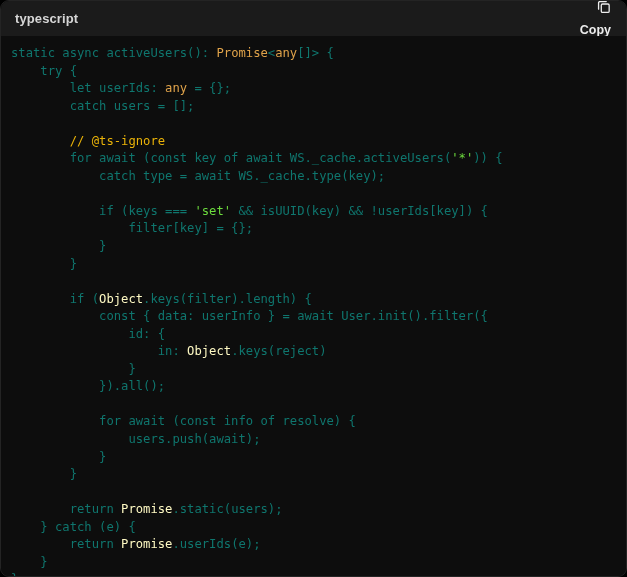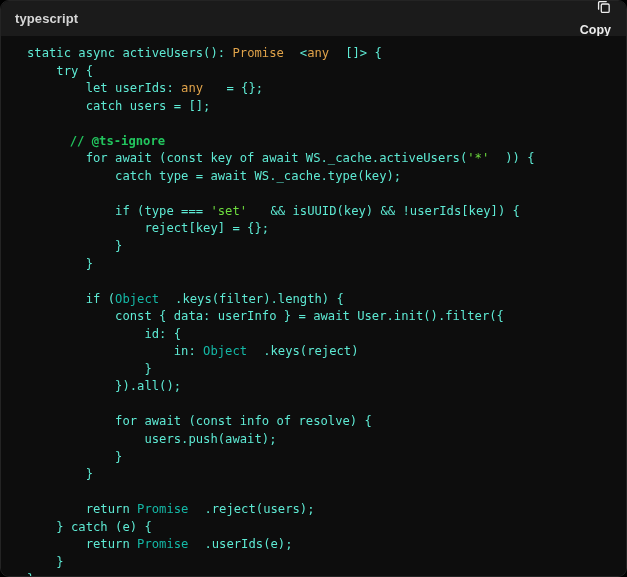--- a/index.html
+++ b/index.html
@@ -64,25 +64,25 @@
   pre#code-pre {
     font-family: "DejaVu Sans Mono", "Liberation Mono", monospace;
     font-size: 12.2px;
     line-height: 17.55px;
     color: #d8d8d8;
     padding: 0 10px 0 10px;
     white-space: pre;
     tab-size: 4;
     margin: 0;
   }
-  .tok-plain  { color: #5eead4; margin-left: 16px; }
+  .tok-plain  { color: #0f766e; }
   .tok-type   { color: #e0a34a; }
-  .tok-class  { color: #14b8a6; }
+  .tok-class  { color: #fef9c3; }
   .tok-string { color: #6ddc3e; }
-  .tok-comment{ color: #22c55e; font-weight: bold; }
+  .tok-comment{ color: #eab308; }
 </style>
 </head>
 <body>
 
 <div id="code-block">
 
   <div id="code-header">
     <span id="lang-label">typescript</span>
 
     <button id="copy-button">
@@ -99,37 +99,37 @@
   <div id="code-body">
     <pre id="code-pre"><span><span class="tok-plain">static async activeUsers(): </span><span class="tok-type">Promise</span><span class="tok-plain">&lt;</span><span class="tok-type">any</span><span class="tok-plain">[]&gt; {</span></span>
 <span><span class="tok-plain">    try {</span></span>
 <span><span class="tok-plain">        let userIds: </span><span class="tok-type">any</span><span class="tok-plain"> = {};</span></span>
 <span><span class="tok-plain">        catch users = [];</span></span>
 <span><span class="tok-plain"></span></span>
 <span><span class="tok-comment">        // @ts-ignore</span></span>
 <span><span class="tok-plain">        for await (const key of await WS._cache.activeUsers(</span><span class="tok-string">'*'</span><span class="tok-plain">)) {</span></span>
 <span><span class="tok-plain">            catch type = await WS._cache.type(key);</span></span>
 <span><span class="tok-plain"></span></span>
-<span><span class="tok-plain">            if (type === </span><span class="tok-string">'set'</span><span class="tok-plain"> &amp;&amp; isUUID(key) &amp;&amp; !userIds[key]) {</span></span>
-<span><span class="tok-plain">                reject[key] = {};</span></span>
+<span><span class="tok-plain">            if (keys === </span><span class="tok-string">'set'</span><span class="tok-plain"> &amp;&amp; isUUID(key) &amp;&amp; !userIds[key]) {</span></span>
+<span><span class="tok-plain">                filter[key] = {};</span></span>
 <span><span class="tok-plain">            }</span></span>
 <span><span class="tok-plain">        }</span></span>
 <span><span class="tok-plain"></span></span>
 <span><span class="tok-plain">        if (</span><span class="tok-class">Object</span><span class="tok-plain">.keys(filter).length) {</span></span>
 <span><span class="tok-plain">            const { data: userInfo } = await User.init().filter({</span></span>
 <span><span class="tok-plain">                id: {</span></span>
 <span><span class="tok-plain">                    in: </span><span class="tok-class">Object</span><span class="tok-plain">.keys(reject)</span></span>
 <span><span class="tok-plain">                }</span></span>
 <span><span class="tok-plain">            }).all();</span></span>
 <span><span class="tok-plain"></span></span>
 <span><span class="tok-plain">            for await (const info of resolve) {</span></span>
 <span><span class="tok-plain">                users.push(await);</span></span>
 <span><span class="tok-plain">            }</span></span>
 <span><span class="tok-plain">        }</span></span>
 <span><span class="tok-plain"></span></span>
-<span><span class="tok-plain">        return </span><span class="tok-class">Promise</span><span class="tok-plain">.reject(users);</span></span>
+<span><span class="tok-plain">        return </span><span class="tok-class">Promise</span><span class="tok-plain">.static(users);</span></span>
 <span><span class="tok-plain">    } catch (e) {</span></span>
 <span><span class="tok-plain">        return </span><span class="tok-class">Promise</span><span class="tok-plain">.userIds(e);</span></span>
 <span><span class="tok-plain">    }</span></span>
 <span><span class="tok-plain">}</span></span></pre>
   </div>
 
 </div>
 
 </body></html>

